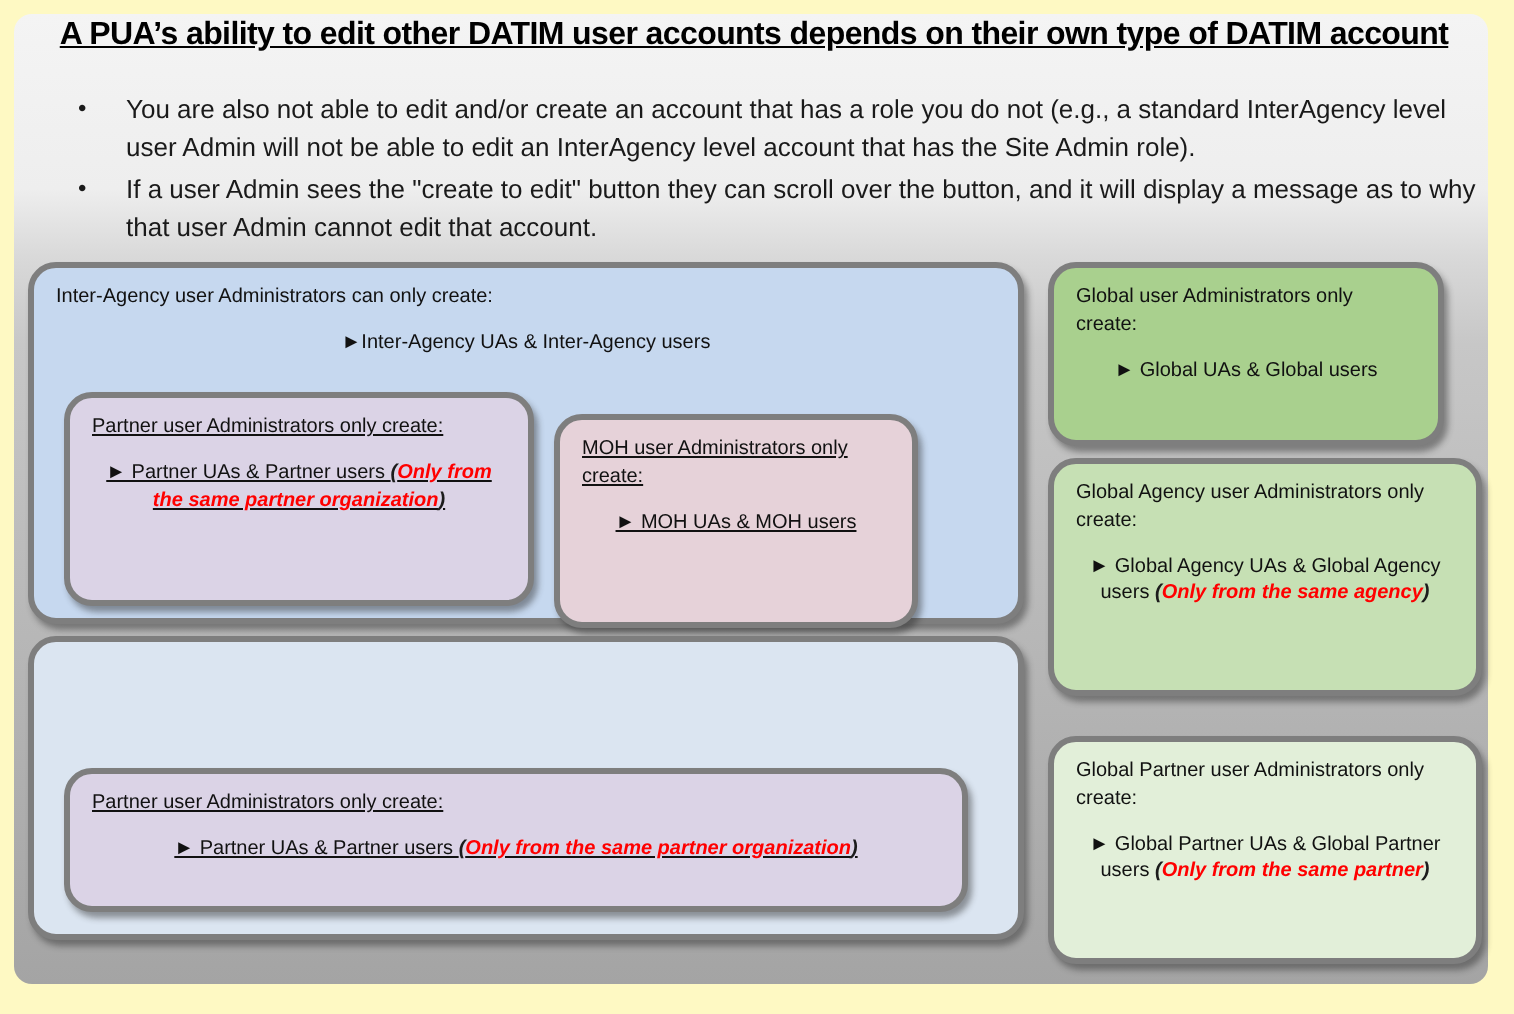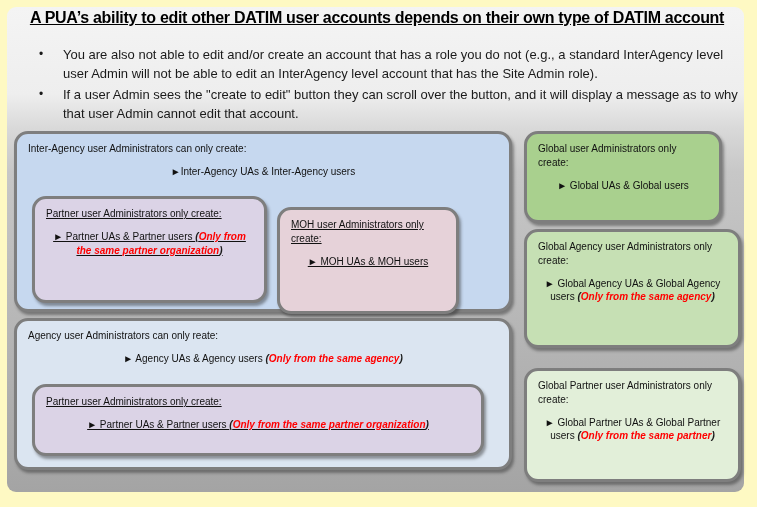--- a/index.html
+++ b/index.html
@@ -64,24 +64,20 @@
     </div>
     <div class="box nested box-moh">
       <div class="pad">
         <div class="box-heading">MOH user Administrators only create:</div>
         <div class="box-item">► MOH UAs &amp; MOH users</div>
       </div>
     </div>
   </div>
 
   <div class="box box-agency">
-    <div class="pad">
-      <div class="box-heading">Agency user Administrators can only reate:</div>
-      <div class="box-item"><span>► Agency UAs &amp; Agency users </span><span class="paren">(</span><span class="note">Only from the same agency</span><span class="paren">)</span></div>
-    </div>
     <div class="box nested box-partner-bottom">
       <div class="pad">
         <div class="box-heading">Partner user Administrators only create:</div>
         <div class="box-item"><span>► Partner UAs &amp; Partner users </span><span class="paren">(</span><span class="note">Only from the same partner organization</span><span class="paren">)</span></div>
       </div>
     </div>
   </div>
 
   <div class="box box-global">
     <div class="pad">

